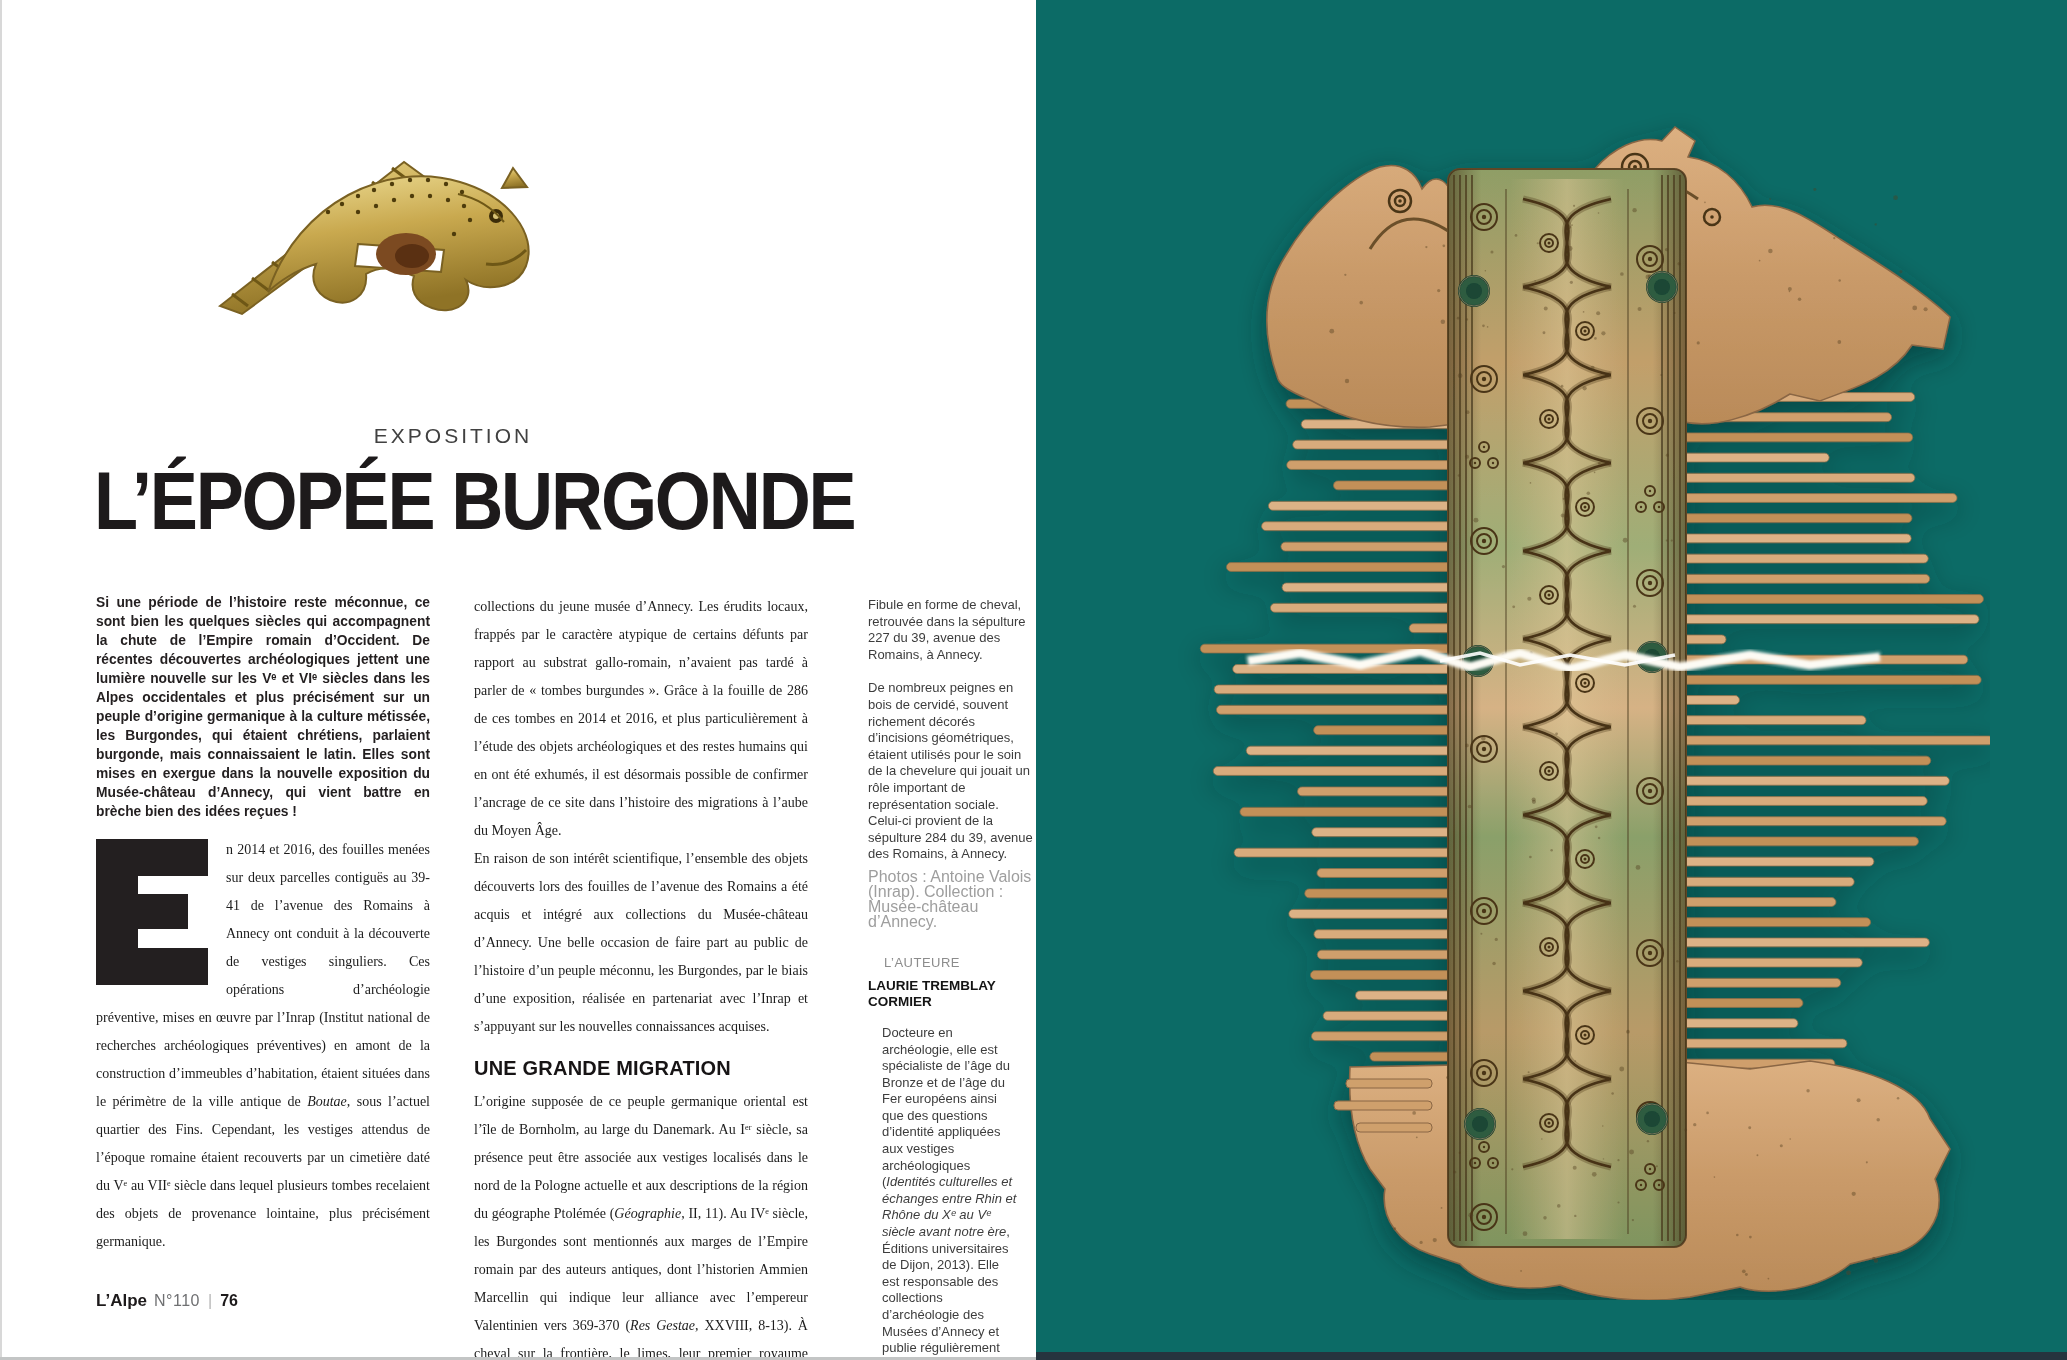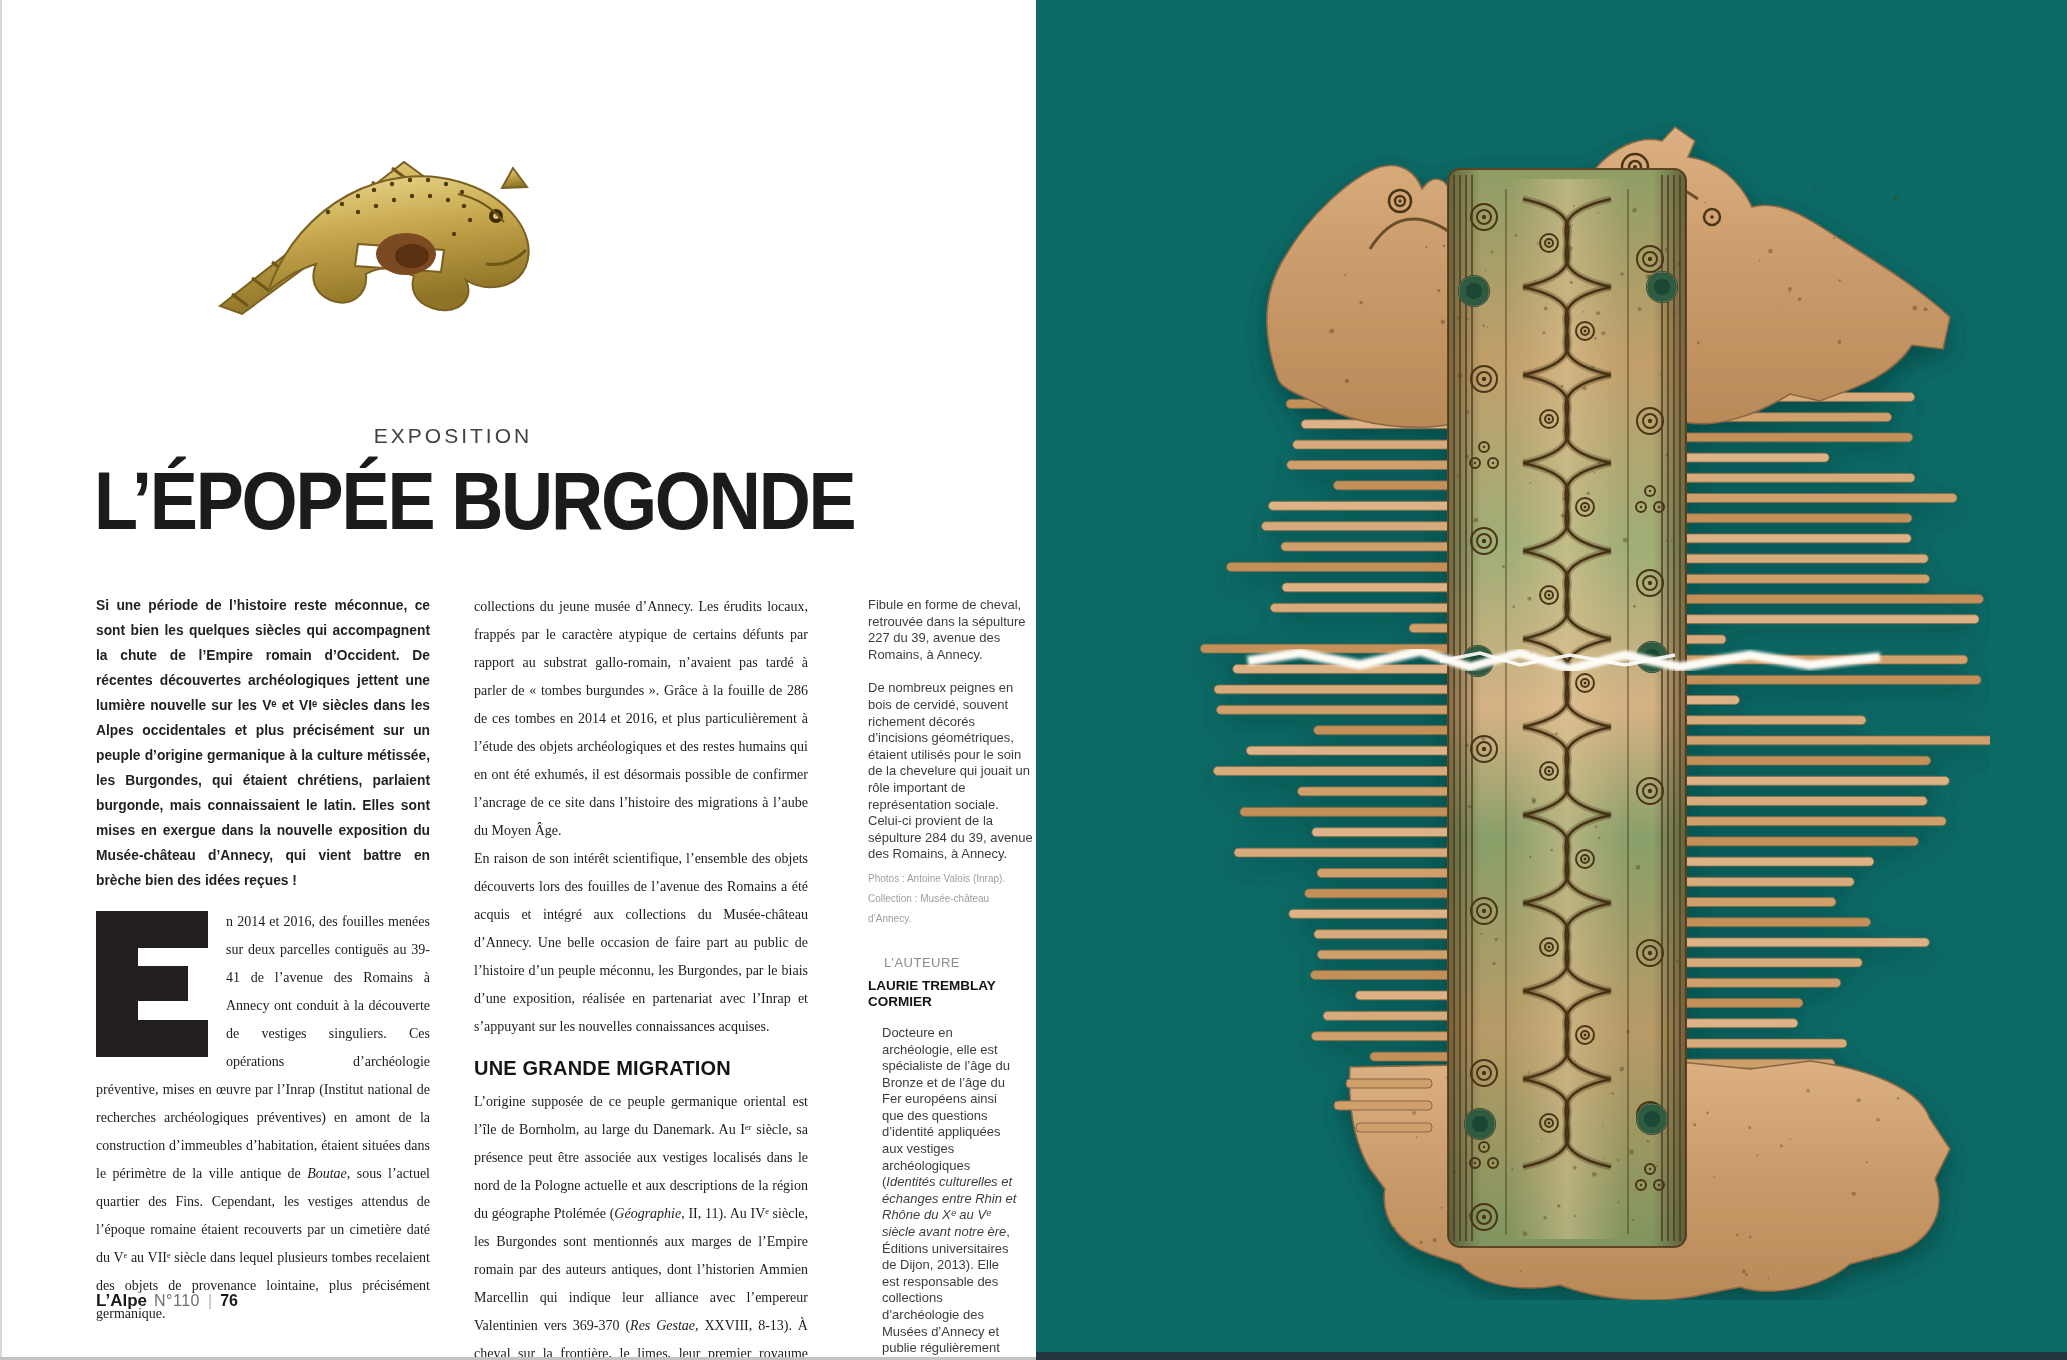--- a/index.html
+++ b/index.html
@@ -12,29 +12,29 @@
   #fibula{position:absolute;left:208px;top:142px;width:338px;height:182px;}
   .kicker{position:absolute;left:96px;top:424px;width:714px;text-align:center;
           font-size:21px;letter-spacing:3px;color:#414141;font-weight:400;}
   .title{position:absolute;left:94px;top:460px;font-size:82px;line-height:1;font-weight:700;
          letter-spacing:-2.5px;color:#1d1a1b;white-space:nowrap;
          transform:scaleX(0.88);transform-origin:left top;}
   .col{position:absolute;top:593px;text-align:justify;}
   #col1{left:96px;width:334px;}
   #col2{left:474px;width:334px;}
   #col3{left:868px;top:597px;width:166px;text-align:left;}
-  .intro{font-weight:700;font-size:13.8px;line-height:25px;color:#231f20;
+  .intro{font-weight:700;font-size:13.8px;line-height:19px;color:#231f20;
          font-family:"Liberation Sans","DejaVu Sans",sans-serif;margin:0 0 15px 0;}
   .body-text{font-family:"Liberation Serif","DejaVu Serif",serif;font-size:14px;line-height:28px;
              color:#1c1c1c;margin:0;}
   .dropcap-box{float:left;width:118px;height:146px;margin:3px 12px 3px 0;}
   .h2{font-size:20px;font-weight:700;letter-spacing:0.2px;color:#171415;margin:16px 0 8px 0;
       text-align:left;}
   .caption{font-size:13px;line-height:16.6px;color:#3d3d3d;margin:0 0 17px 0;}
-  .credits{font-size:10px;line-height:20px;color:#9e9e9e;margin:6px 0 0 0;}
+  .credits{font-size:16px;line-height:15px;color:#9e9e9e;margin:6px 0 0 0;}
   .author-label{font-size:13px;color:#8c8c8c;letter-spacing:0.5px;margin:26px 0 2px 16px;}
   .author-name{font-size:13.5px;line-height:16.5px;font-weight:700;color:#141414;margin:8px 0 2px 0;}
   .bio{font-size:13px;line-height:16.6px;color:#3d3d3d;margin:14px;}
   .footer{position:absolute;left:96px;top:1291px;width:714px;text-align:left;font-size:16px;}
   .footer .mag{font-weight:700;font-size:17px;color:#1d1a1b;}
   .footer .issue{color:#6f7072;margin-left:7px;letter-spacing:0.5px;}
   .footer .sep{color:#b5b5b5;margin:0 8px;}
   .footer .pageno{font-weight:700;color:#1d1a1b;}
   
   #right-page{position:absolute;left:1036px;top:0;width:1031px;height:1360px;background:#0c6b66;}

